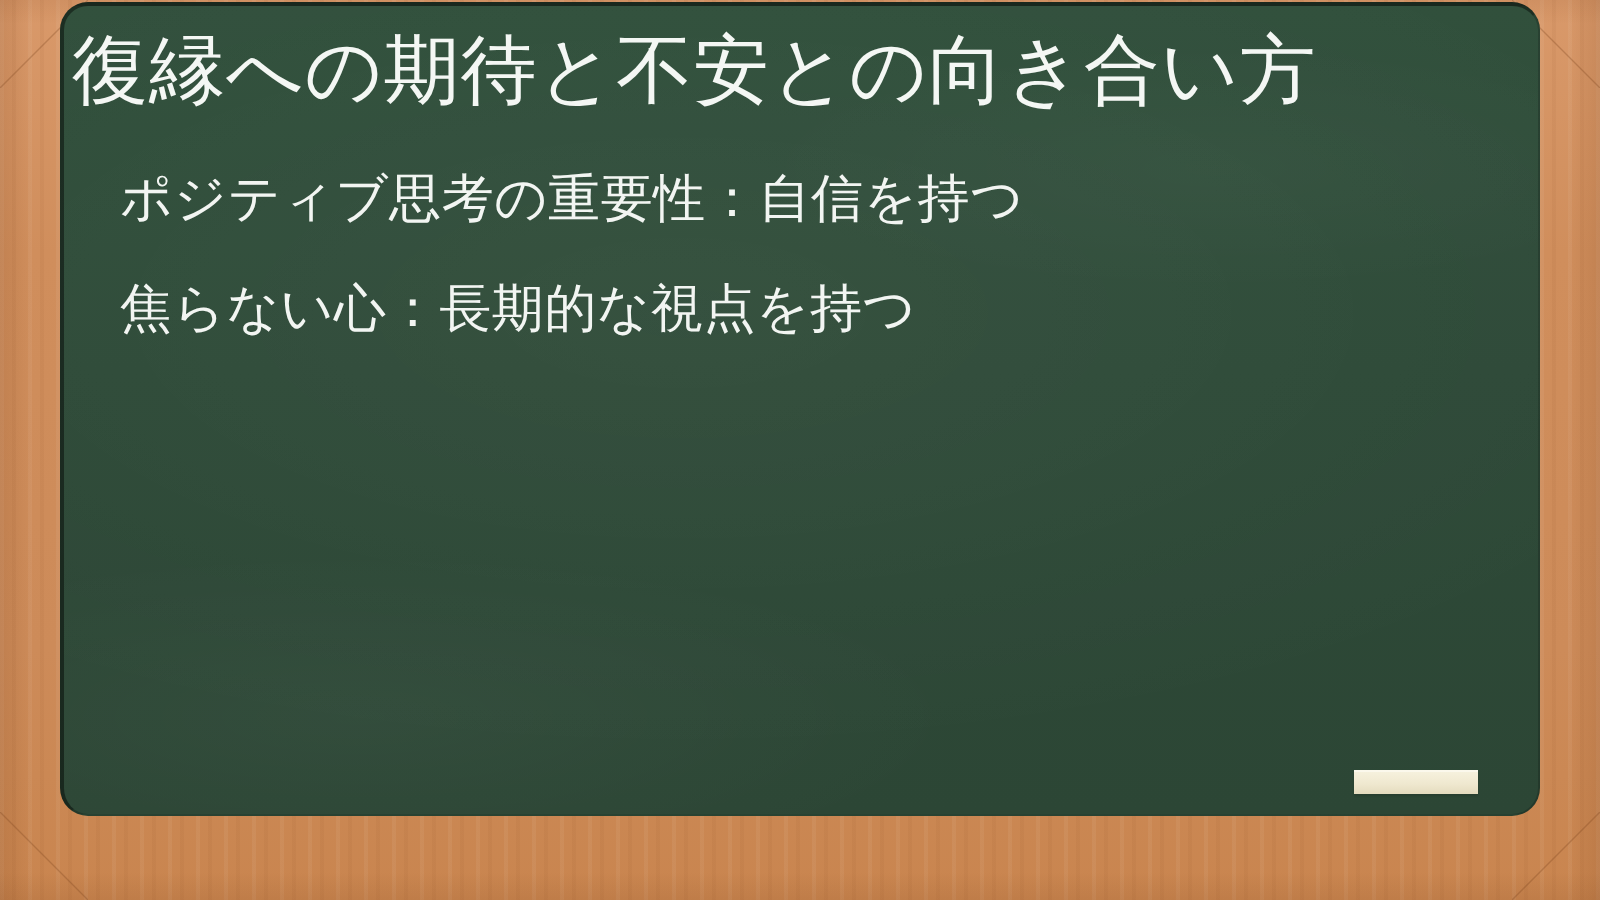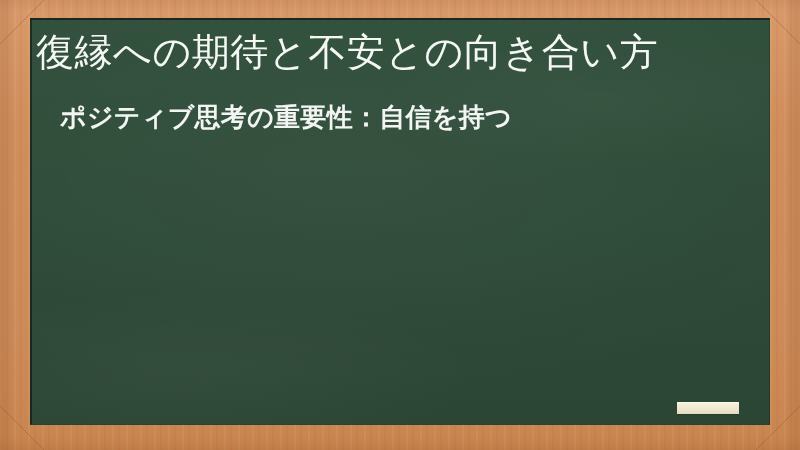--- a/index.html
+++ b/index.html
@@ -60,32 +60,33 @@
     background: linear-gradient(225deg, rgba(0,0,0,0) calc(50% - 0.7px), rgba(120,64,26,0.30) 50%, rgba(0,0,0,0) calc(50% + 0.7px)); }
   .miter-bl { left: 0;  bottom: 0;
     background: linear-gradient(45deg, rgba(0,0,0,0) calc(50% - 0.7px), rgba(120,64,26,0.30) 50%, rgba(0,0,0,0) calc(50% + 0.7px)); }
   .miter-br { right: 0; bottom: 0;
     background: linear-gradient(315deg, rgba(0,0,0,0) calc(50% - 0.7px), rgba(120,64,26,0.30) 50%, rgba(0,0,0,0) calc(50% + 0.7px)); }
 
   
   .board {
     position: absolute;
     left: 30px;
-    top: 18px;
+    top: 1px;
     width: 740px;
     height: 407px;
     box-sizing: border-box;
     background:
       radial-gradient(ellipse 120% 90% at 42% 38%, rgba(255,255,255,0.035) 0%, rgba(255,255,255,0.0) 62%),
       linear-gradient(180deg, #31503c 0%, #2e4a38 45%, #2c4635 100%);
     border-top: 2px solid rgba(0,0,0,0.42);
     border-left: 2px solid rgba(0,0,0,0.42);
     border-right: 1px solid rgba(0,0,0,0.18);
     border-bottom: 1px solid rgba(0,0,0,0.18);
     overflow: hidden;
+    border-radius: 14px;
   }
 
   
   .board-dust {
     position: absolute;
     inset: 0;
     pointer-events: none;
     background:
       radial-gradient(ellipse 60% 30% at 20% 88%, rgba(255,255,255,0.030), rgba(255,255,255,0) 70%),
       radial-gradient(ellipse 45% 22% at 78% 20%, rgba(255,255,255,0.022), rgba(255,255,255,0) 72%);
@@ -111,21 +112,21 @@
     top: 84px;
     width: 680px;
     margin: 0;
     padding: 0;
     list-style: none;
   }
   .bullet-item {
     font-size: 26px;
     line-height: 1.0;
     color: #f2f5f2;
-    font-weight: 700;
+    font-weight: 400;
     letter-spacing: 0.3px;
     margin: 0 0 29px 0;
     white-space: nowrap;
   }
 
   
   .eraser {
     position: absolute;
     left: 645px;
     top: 382px;
@@ -147,18 +148,19 @@
   <div class="miter miter-bl"></div>
   <div class="miter miter-br"></div>
 
   <div class="board">
     <div class="board-dust"></div>
 
     <div class="board-title">復縁への期待と不安との向き合い方</div>
 
     <ul class="bullet-list">
       <li class="bullet-item">ポジティブ思考の重要性：自信を持つ</li>
+      <li class="bullet-item">焦らない心：長期的な視点を持つ</li>
     </ul>
 
     <div class="eraser"></div>
   </div>
 
 </div>
 
 </body></html>

